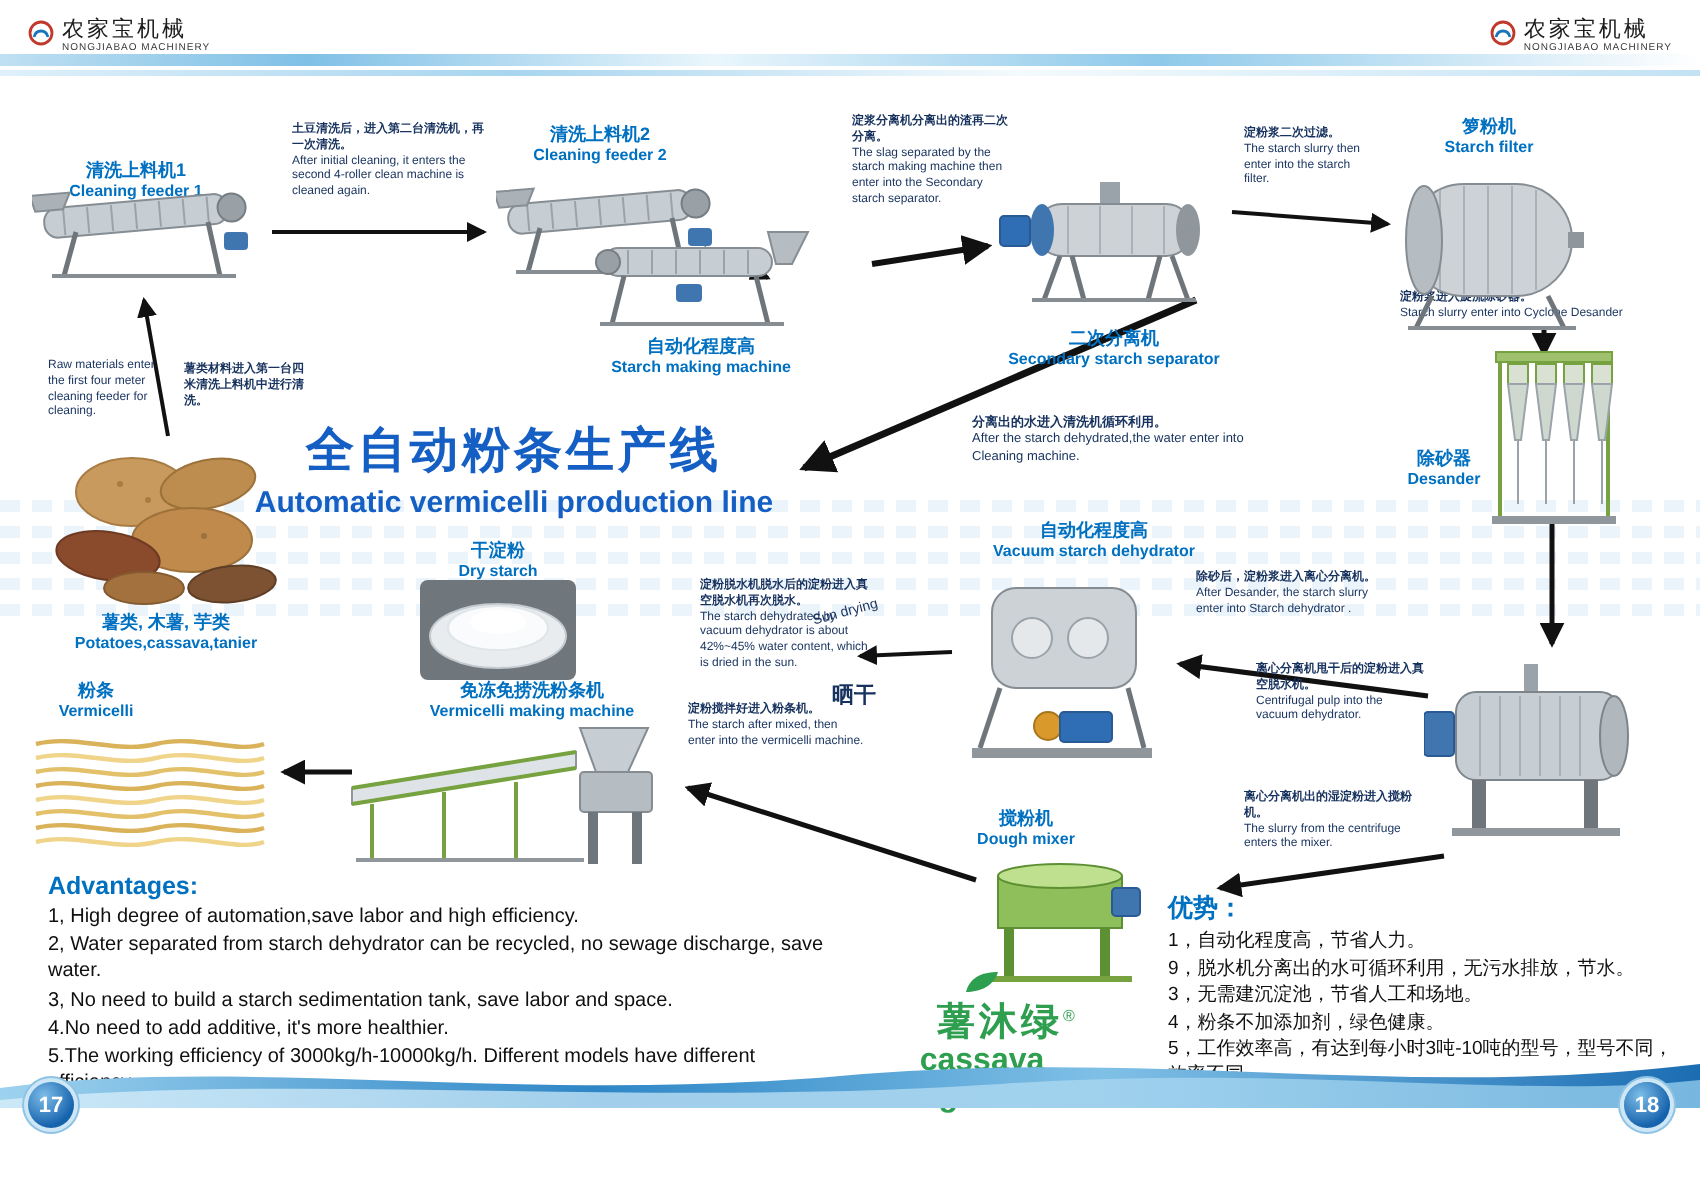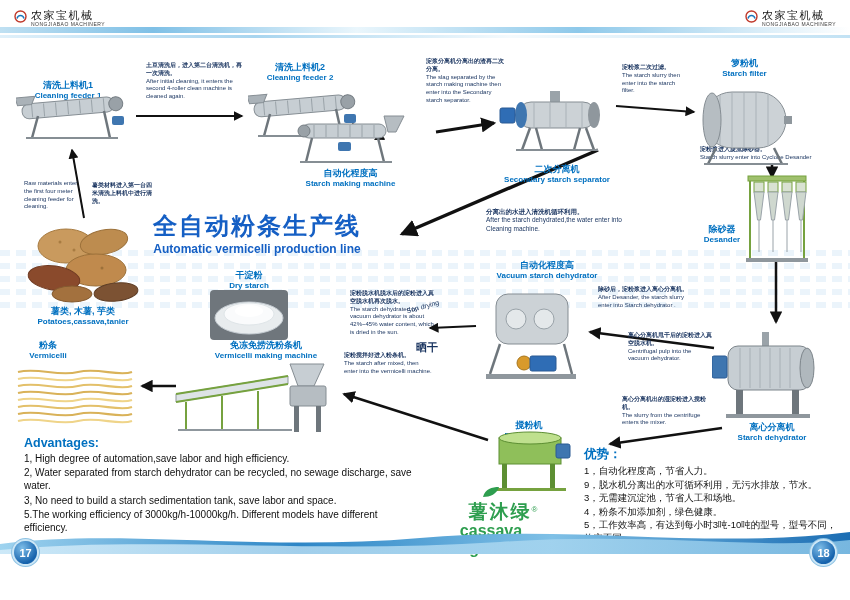--- a/index.html
+++ b/index.html
@@ -19,21 +19,21 @@
   .node-label{position:absolute;text-align:center;color:#0070c0;font-weight:bold;line-height:1.2;}
   .node-label .zh{display:block;font-size:9px;}
   .node-label .en{display:block;font-size:8px;}
   .note{position:absolute;color:#17325e;line-height:1.3;font-size:6px;}
   .note .zh{display:block;font-weight:bold;}
   .note .en{display:block;}
   .note-big{font-size:6.5px;}
   .machine{position:absolute;}
   .main-title{position:absolute;text-align:center;color:#155fc4;line-height:1.15;}
   .main-title .zh{display:block;font-size:24px;font-weight:bold;letter-spacing:2px;}
-  .main-title .en{display:block;font-size:12px;font-weight:bold;margin-top:3px;}
+  .main-title .en{display:block;font-size:15px;font-weight:bold;margin-top:3px;}
   .adv{position:absolute;color:#101010;}
   .adv .adv-title{font-size:12.5px;font-weight:bold;color:#0070c0;margin-bottom:2px;}
   .adv .adv-item{font-size:10px;line-height:1.32;margin-bottom:1px;}
   .adv-zh .adv-item{font-size:9.5px;}
   .sun-en{position:absolute;font-size:7px;color:#17325e;transform:rotate(-15deg);}
   .sun-zh{position:absolute;font-size:11px;font-weight:bold;color:#17325e;margin-top:20px;}
   .brand{position:absolute;text-align:center;color:#2e9e4f;line-height:1.1;}
   .brand .name{font-size:19px;font-weight:bold;letter-spacing:2px;margin-left:24px;}
   .brand .reg{font-size:8px;vertical-align:super;}
   .brand .sub{font-size:16px;font-weight:bold;display:block;}
@@ -111,29 +111,25 @@
     <span class="en">Starch filter</span>
   </div>
   <div class="node-label" style="left:492px;top:164px;width:130px;">
     <span class="zh">二次分离机</span>
     <span class="en">Secondary starch separator</span>
   </div>
   <div class="node-label" style="left:686px;top:224px;width:72px;">
     <span class="zh">除砂器</span>
     <span class="en">Desander</span>
   </div>
-  <div class="node-label" style="left:718px;top:422px;width:108px;">
-    <span class="zh">离心分离机</span>
-    <span class="en">Starch dehydrator</span>
-  </div>
   <div class="node-label" style="left:490px;top:260px;width:114px;">
     <span class="zh">自动化程度高</span>
     <span class="en">Vacuum starch dehydrator</span>
   </div>
-  <div class="node-label" style="left:488px;top:404px;width:82px;margin-top:16px;">
+  <div class="node-label" style="left:472px;top:404px;width:82px;">
     <span class="zh">搅粉机</span>
     <span class="en">Dough mixer</span>
   </div>
   <div class="node-label" style="left:196px;top:340px;width:140px;">
     <span class="zh">免冻免捞洗粉条机</span>
     <span class="en">Vermicelli making machine</span>
   </div>
   <div class="node-label" style="left:214px;top:270px;width:70px;">
     <span class="zh">干淀粉</span>
     <span class="en">Dry starch</span>
@@ -409,20 +405,21 @@
   <div class="main-title" style="left:112px;top:212px;width:290px;">
     <span class="zh">全自动粉条生产线</span>
     <span class="en">Automatic vermicelli production line</span>
   </div>
 
   <div class="adv" style="left:24px;top:436px;width:398px;">
     <div class="adv-title">Advantages:</div>
     <div class="adv-item">1, High degree of automation,save labor and high efficiency.</div>
     <div class="adv-item">2, Water separated from starch dehydrator can be recycled, no sewage discharge, save water.</div>
     <div class="adv-item">3, No need to build a starch sedimentation tank, save labor and space.</div>
+    <div class="adv-item">4.No need to add additive, it's more healthier.</div>
     <div class="adv-item">5.The working efficiency of 3000kg/h-10000kg/h. Different models have different efficiency.</div>
   </div>
 
   <div class="adv adv-zh" style="left:584px;top:446px;width:258px;">
     <div class="adv-title">优势：</div>
     <div class="adv-item">1，自动化程度高，节省人力。</div>
     <div class="adv-item">9，脱水机分离出的水可循环利用，无污水排放，节水。</div>
     <div class="adv-item">3，无需建沉淀池，节省人工和场地。</div>
     <div class="adv-item">4，粉条不加添加剂，绿色健康。</div>
     <div class="adv-item">5，工作效率高，有达到每小时3吨-10吨的型号，型号不同，效率不同。</div>

